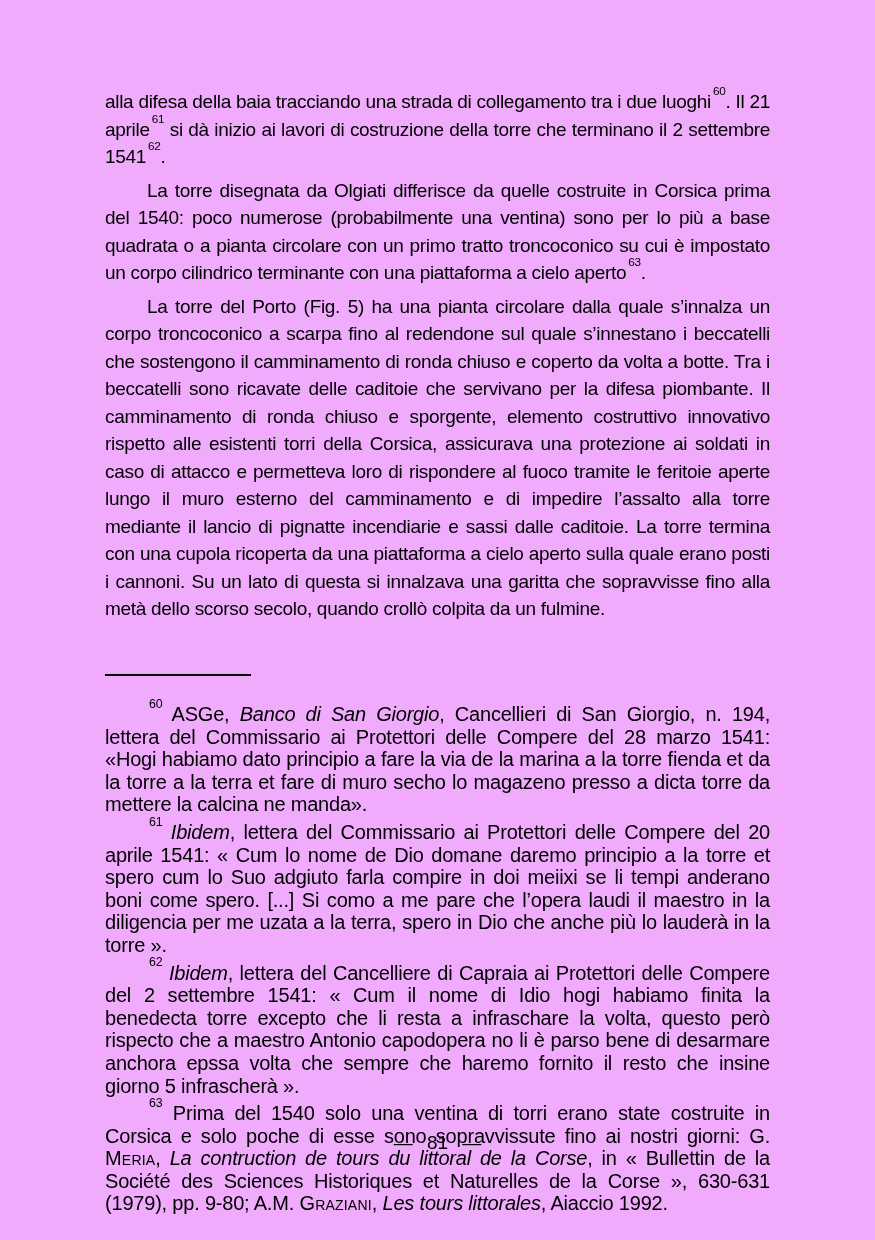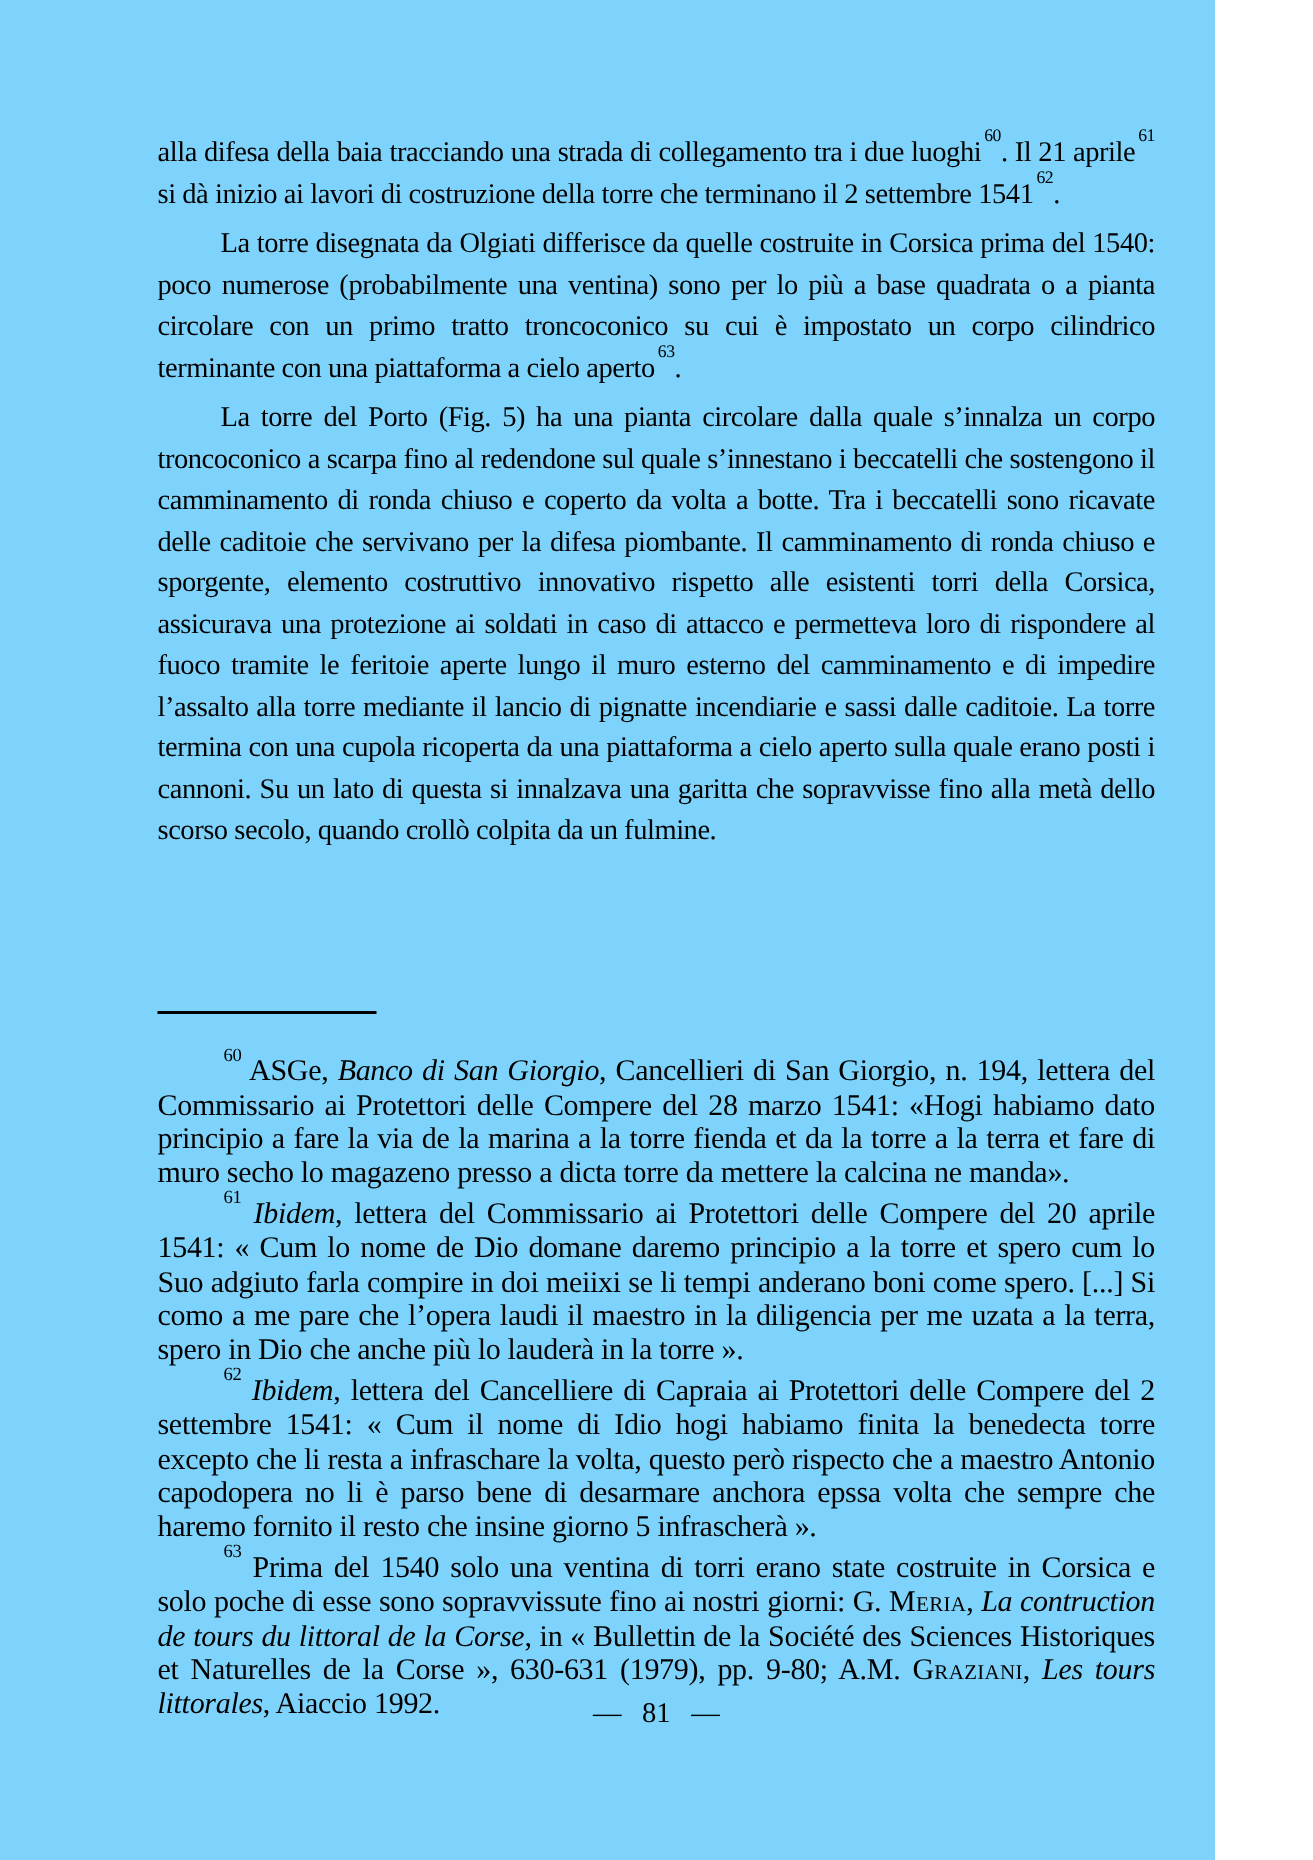--- a/index.html
+++ b/index.html
@@ -2,25 +2,25 @@
 <html><head>
 <meta charset="utf-8">
 <style>
   html, body {
     margin: 0;
     padding: 0;
     background: #ffffff;
   }
   .page {
     position: relative;
-    width: 810px;
+    width: 875px;
     height: 1240px;
-    background: #7dd3fc;
+    background: #f0abfc;
     color: #000000;
-    font-family: Liberation Serif, serif;
+    font-family: Liberation Sans, sans-serif;
     overflow: hidden;
   }
   .body-text {
     position: absolute;
     left: 105px;
     top: 88px;
     width: 665px;
     font-size: 19px;
     line-height: 27.5px;
     letter-spacing: -0.3px;

